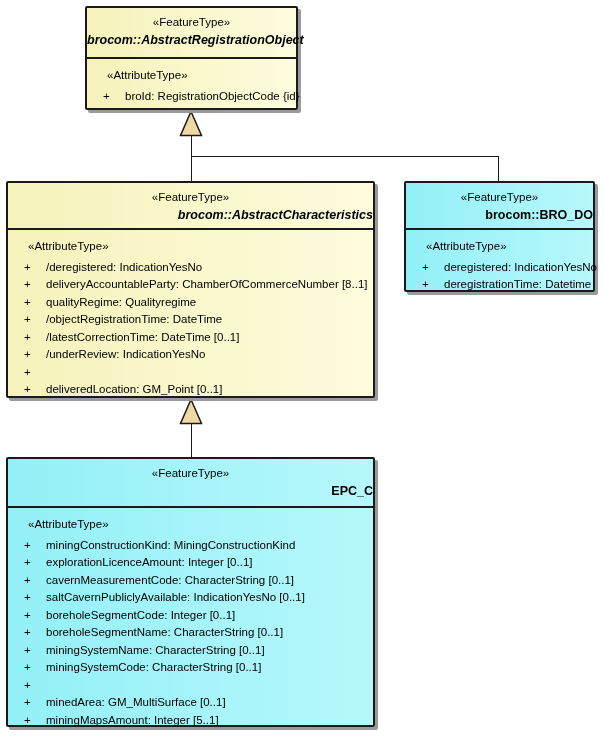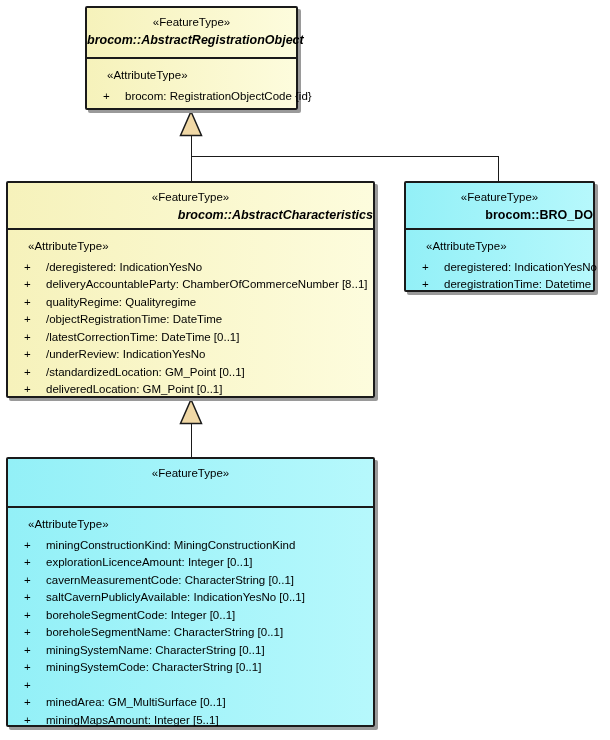--- a/index.html
+++ b/index.html
@@ -55,21 +55,21 @@
 
   <div class="cls yellow abstract" style="left:85px;top:6px;width:213px;height:104px;">
     <div class="hdr" style="height:51px;">
       <div class="stereo">«FeatureType»</div>
       <div class="name">brocom::AbstractRegistrationObject</div>
     </div>
     <div class="attrs">
       <div class="attr-hdr">«AttributeType»</div>
       <div class="row">
           <span class="vis">+</span>
-          <span>brocom: RegistrationObjectCode {id}</span>
+          <span>broId: RegistrationObjectCode {id}</span>
         </div>
     </div>
   </div>
 
   <div class="cls yellow abstract" style="left:6px;top:181px;width:369px;height:217px;">
     <div class="hdr" style="height:47px;">
       <div class="stereo">«FeatureType»</div>
       <div class="name">brocom::AbstractCharacteristics</div>
     </div>
     <div class="attrs">
@@ -93,21 +93,20 @@
       <div class="row">
           <span class="vis">+</span>
           <span>/latestCorrectionTime: DateTime [0..1]</span>
         </div>
       <div class="row">
           <span class="vis">+</span>
           <span>/underReview: IndicationYesNo</span>
         </div>
       <div class="row">
           <span class="vis">+</span>
-          <span>/standardizedLocation: GM_Point [0..1]</span>
         </div>
       <div class="row">
           <span class="vis">+</span>
           <span>deliveredLocation: GM_Point [0..1]</span>
         </div>
     </div>
   </div>
 
   <div class="cls cyan" style="left:404px;top:181px;width:191px;height:111px;">
     <div class="hdr" style="height:47px;">
@@ -123,20 +122,21 @@
       <div class="row">
           <span class="vis">+</span>
           <span>deregistrationTime: Datetime</span>
         </div>
     </div>
   </div>
 
   <div class="cls cyan" style="left:6px;top:457px;width:369px;height:270px;">
     <div class="hdr" style="height:49px;">
       <div class="stereo">«FeatureType»</div>
+      <div class="name">EPC_C</div>
     </div>
     <div class="attrs">
       <div class="attr-hdr">«AttributeType»</div>
       <div class="row">
           <span class="vis">+</span>
           <span>miningConstructionKind: MiningConstructionKind</span>
         </div>
       <div class="row">
           <span class="vis">+</span>
           <span>explorationLicenceAmount: Integer [0..1]</span>

